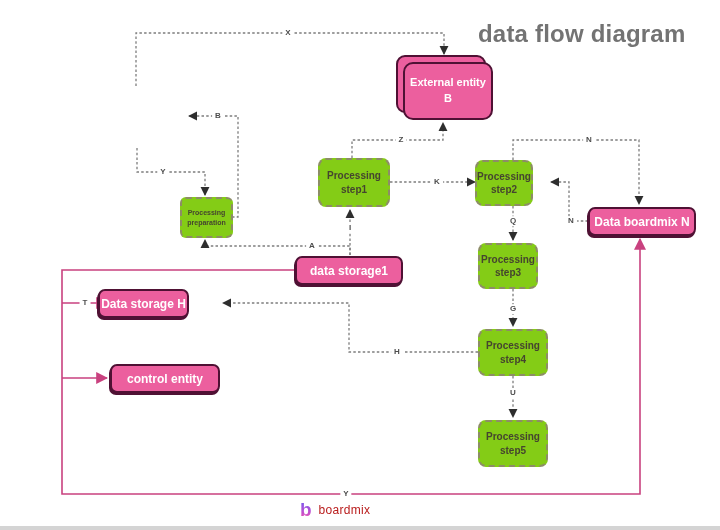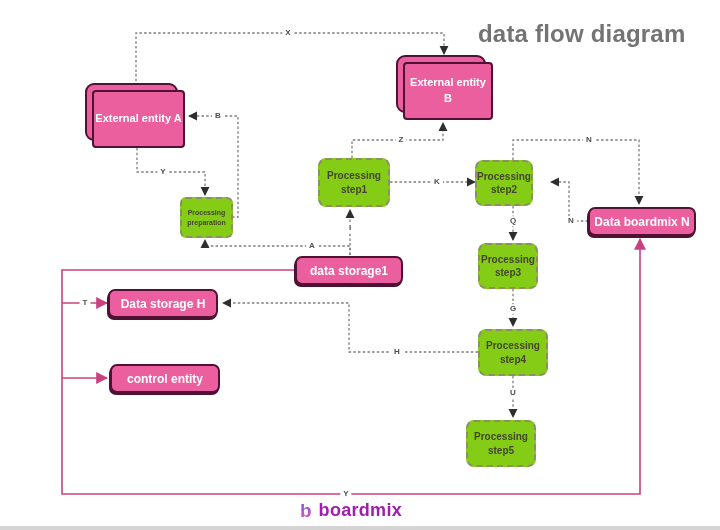--- a/index.html
+++ b/index.html
@@ -28,38 +28,38 @@
     color:#45452f;font-weight:700;font-size:10px;line-height:1.35;
   }
   .yellownode.small{font-size:7px;border-radius:6px;line-height:1.4;}
   .stack{position:absolute;z-index:3;}
   .stack-back{
     position:absolute;left:-7px;top:-7px;width:100%;height:100%;
     background:#ec5f9e;border:2px solid #4f1134;border-radius:9px;box-sizing:border-box;
   }
   .stack-front{
     position:relative;width:100%;height:100%;
-    background:#ec5f9e;border:2px solid #4f1134;border-radius:4px;box-sizing:border-box;
+    background:#ec5f9e;border:2px solid #4f1134;border-radius:10px;box-sizing:border-box;
     display:flex;align-items:center;justify-content:center;text-align:center;
     color:#fff;font-weight:700;font-size:11px;line-height:1.45;
   }
   .edge-label{
     position:absolute;transform:translate(-50%,-50%);
     font-size:8px;font-weight:700;color:#4d4d4d;background:#ffffff;
     padding:0 3px;z-index:2;line-height:1.2;
   }
   .brand{
     position:absolute;left:300px;top:500px;display:flex;align-items:center;gap:7px;z-index:4;
   }
   .brand-icon{
     font-size:19px;font-weight:700;line-height:1;
     background:linear-gradient(180deg,#6d5bf0 0%,#b44fd6 55%,#ef4fae 100%);
     -webkit-background-clip:text;background-clip:text;color:transparent;
   }
-  .brand-name{font-size:18px;font-weight:700;color:#a21caf;letter-spacing:0.3px;}
+  .brand-name{font-size:12px;font-weight:400;color:#b91c1c;letter-spacing:0.3px;}
   .bottom-strip{
     position:absolute;left:0;top:526px;width:720px;height:4px;background:#d4d4d4;z-index:1;
   }
 </style>
 </head>
 <body>
 
 <div id="canvas">
 
   <svg class="wires" width="720" height="530" viewBox="0 0 720 530">
@@ -104,26 +104,20 @@
   <span class="edge-label" style="left:571px;top:221px">N</span>
   <span class="edge-label" style="left:513px;top:221px">Q</span>
   <span class="edge-label" style="left:513px;top:309px">G</span>
   <span class="edge-label" style="left:513px;top:393px">U</span>
   <span class="edge-label" style="left:397px;top:352px">H</span>
   <span class="edge-label" style="left:85px;top:303px">T</span>
   <span class="edge-label" style="left:346px;top:494px">Y</span>
 
   <div class="page-title">data flow diagram</div>
 
-  <div class="stack" style="left:92px;top:90px;width:93px;height:58px">
-    <div class="stack-back"></div>
-    <div class="stack-front">
-      <span>External entity A</span>
-    </div>
-  </div>
 
   <div class="stack" style="left:403px;top:62px;width:90px;height:58px">
     <div class="stack-back"></div>
     <div class="stack-front">
       <span>External entity B</span>
     </div>
   </div>
 
   <div class="node yellownode small" style="left:180px;top:197px;width:53px;height:41px">
     <span>Processing preparation</span>
@@ -138,29 +132,29 @@
   </div>
 
   <div class="node yellownode" style="left:478px;top:243px;width:60px;height:46px">
     <span>Processing step3</span>
   </div>
 
   <div class="node yellownode" style="left:478px;top:329px;width:70px;height:47px">
     <span>Processing step4</span>
   </div>
 
-  <div class="node yellownode" style="left:466px;top:420px;width:70px;height:47px">
+  <div class="node yellownode" style="left:478px;top:420px;width:70px;height:47px">
     <span>Processing step5</span>
   </div>
 
   <div class="node pinknode" style="left:295px;top:256px;width:108px;height:29px">
     <span>data storage1</span>
   </div>
 
-  <div class="node pinknode" style="left:108px;top:289px;width:110px;height:29px">
+  <div class="node pinknode" style="left:98px;top:289px;width:91px;height:29px">
     <span>Data storage H</span>
   </div>
 
   <div class="node pinknode" style="left:588px;top:207px;width:108px;height:29px">
     <span>Data boardmix N</span>
   </div>
 
   <div class="node pinknode" style="left:110px;top:364px;width:110px;height:29px">
     <span>control entity</span>
   </div>

